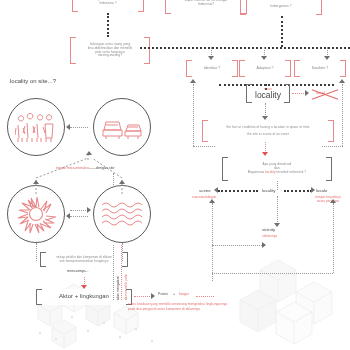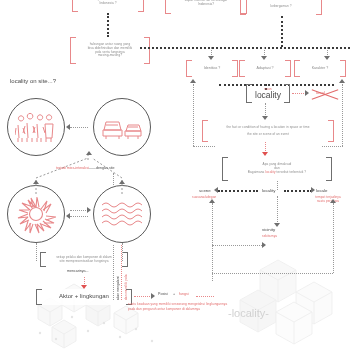--- a/index.html
+++ b/index.html
@@ -369,15 +369,14 @@
 
   <span class="lbl tiny red" style="left:128px;top:302px;">suatu keadaan yang memiliki seseorang mengetahui lingkungannya</span>
   <span class="lbl tiny red" style="left:128px;top:307px;">pada dan  pengaruh antar komponen di dalamnya</span>
 
   <span class="lbl tiny dark vert" style="left:116px;top:300px;">akan mengalami</span>
   <span class="lbl tiny red vert" style="left:124px;top:300px;">dan memiliki pola</span>
 
   <div class="vdot" style="left:113px;top:245px;height:55px;"></div>
   <div class="vdot red" style="left:121px;top:245px;height:55px;"></div>
 
-  <span class="lbl xl watermark" style="left:228px;top:307px;color:#d2d2d2;">-locality-</span>
 
 </div>
 
 </body></html>

